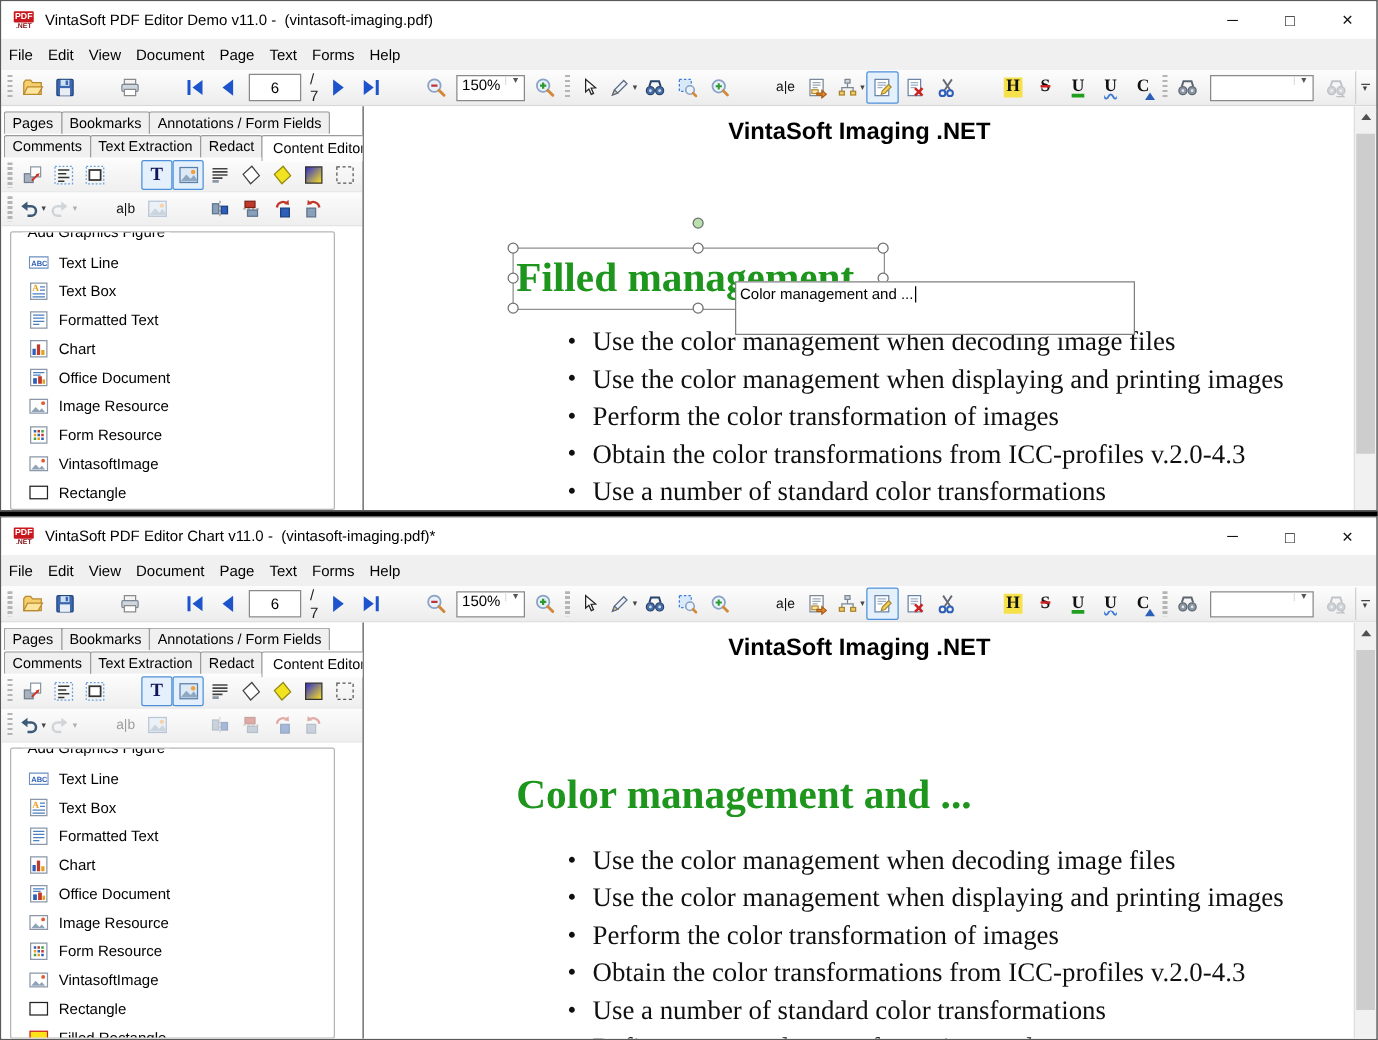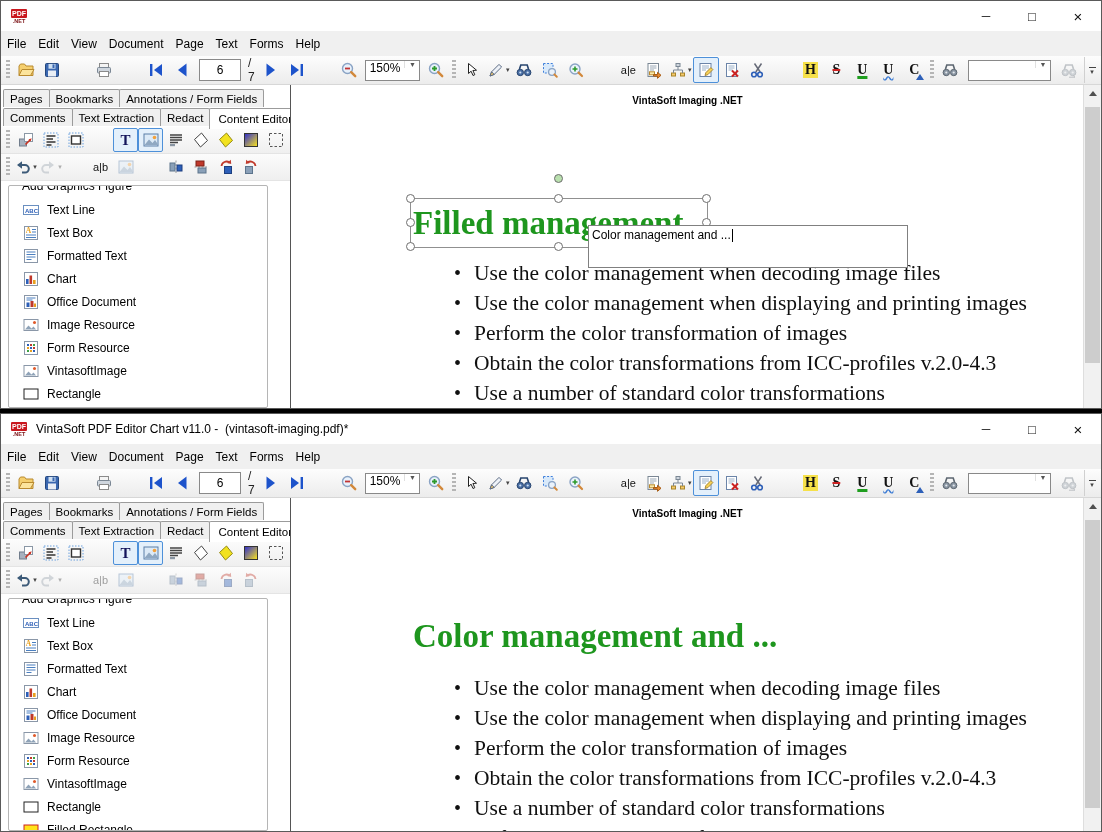--- a/index.html
+++ b/index.html
@@ -68,21 +68,21 @@
   .groupbox{margin:4px 22px 0 7px;border:1px solid #b5b5b5;border-radius:2px;flex:1;position:relative;
     padding:0 12px;overflow:hidden}
   .gb-label{position:absolute;top:-1px;left:9px;background:#fff;padding:0 4px;font-size:12px;
     line-height:12px;transform:translateY(-45%);color:#000}
   .gb-items{padding-top:12px}
   .gitem{height:23px;display:flex;align-items:center;gap:8px;font-size:12px;padding-left:2px;color:#000}
   .gitem .iwrap{width:16px;height:16px;flex:none;display:flex;align-items:center;justify-content:center}
   
   .docarea{flex:1;position:relative;background:#fff;border-left:1px solid #555;overflow:hidden}
   .doc-header{position:absolute;top:10px;left:0;right:17px;text-align:center;font-weight:bold;
-    font-size:10px;color:#000;z-index:0}
+    font-size:19px;color:#000;z-index:0}
   .doc-heading{position:absolute;left:122px;top:118px;font-family:"Liberation Serif",serif;
     font-weight:bold;font-size:33px;line-height:40px;white-space:nowrap;z-index:1}
   .sel-box{position:absolute;border:1px solid #909090;z-index:2}
   .handle{position:absolute;width:9px;height:9px;border:1px solid #6e6e6e;border-radius:50%;
     background:#fff;z-index:3;box-sizing:border-box}
   .handle.rot{background:#b9e0ae}
   .popup{position:absolute;border:1px solid #808080;background:#fff;z-index:5;font-size:12px;
     padding:2px 3px;color:#000;line-height:15px}
   .caret-bar{display:inline-block;width:1px;height:13px;background:#000;vertical-align:text-bottom;margin-left:1px}
   .bullets{position:absolute;left:0;right:17px;z-index:0}
@@ -100,20 +100,21 @@
 </head>
 <body>
 
 <div id="root">
     <div class="window" style="top: 0px; height: 409px;">
   <div class="titlebar">
     <div class="app-ico">
       <span class="ai-top">PDF</span>
       <span class="ai-bot">.NET</span>
     </div>
+    <span class="title-text">VintaSoft PDF Editor Demo v11.0 -  (vintasoft-imaging.pdf)</span>
     <div class="win-controls">
       <span class="win-btn">─</span>
       <span class="win-btn max">□</span>
       <span class="win-btn close">×</span>
     </div>
   </div>
   <div class="menubar">
         <span class="menu-item">File</span>
         <span class="menu-item">Edit</span>
         <span class="menu-item">View</span>

